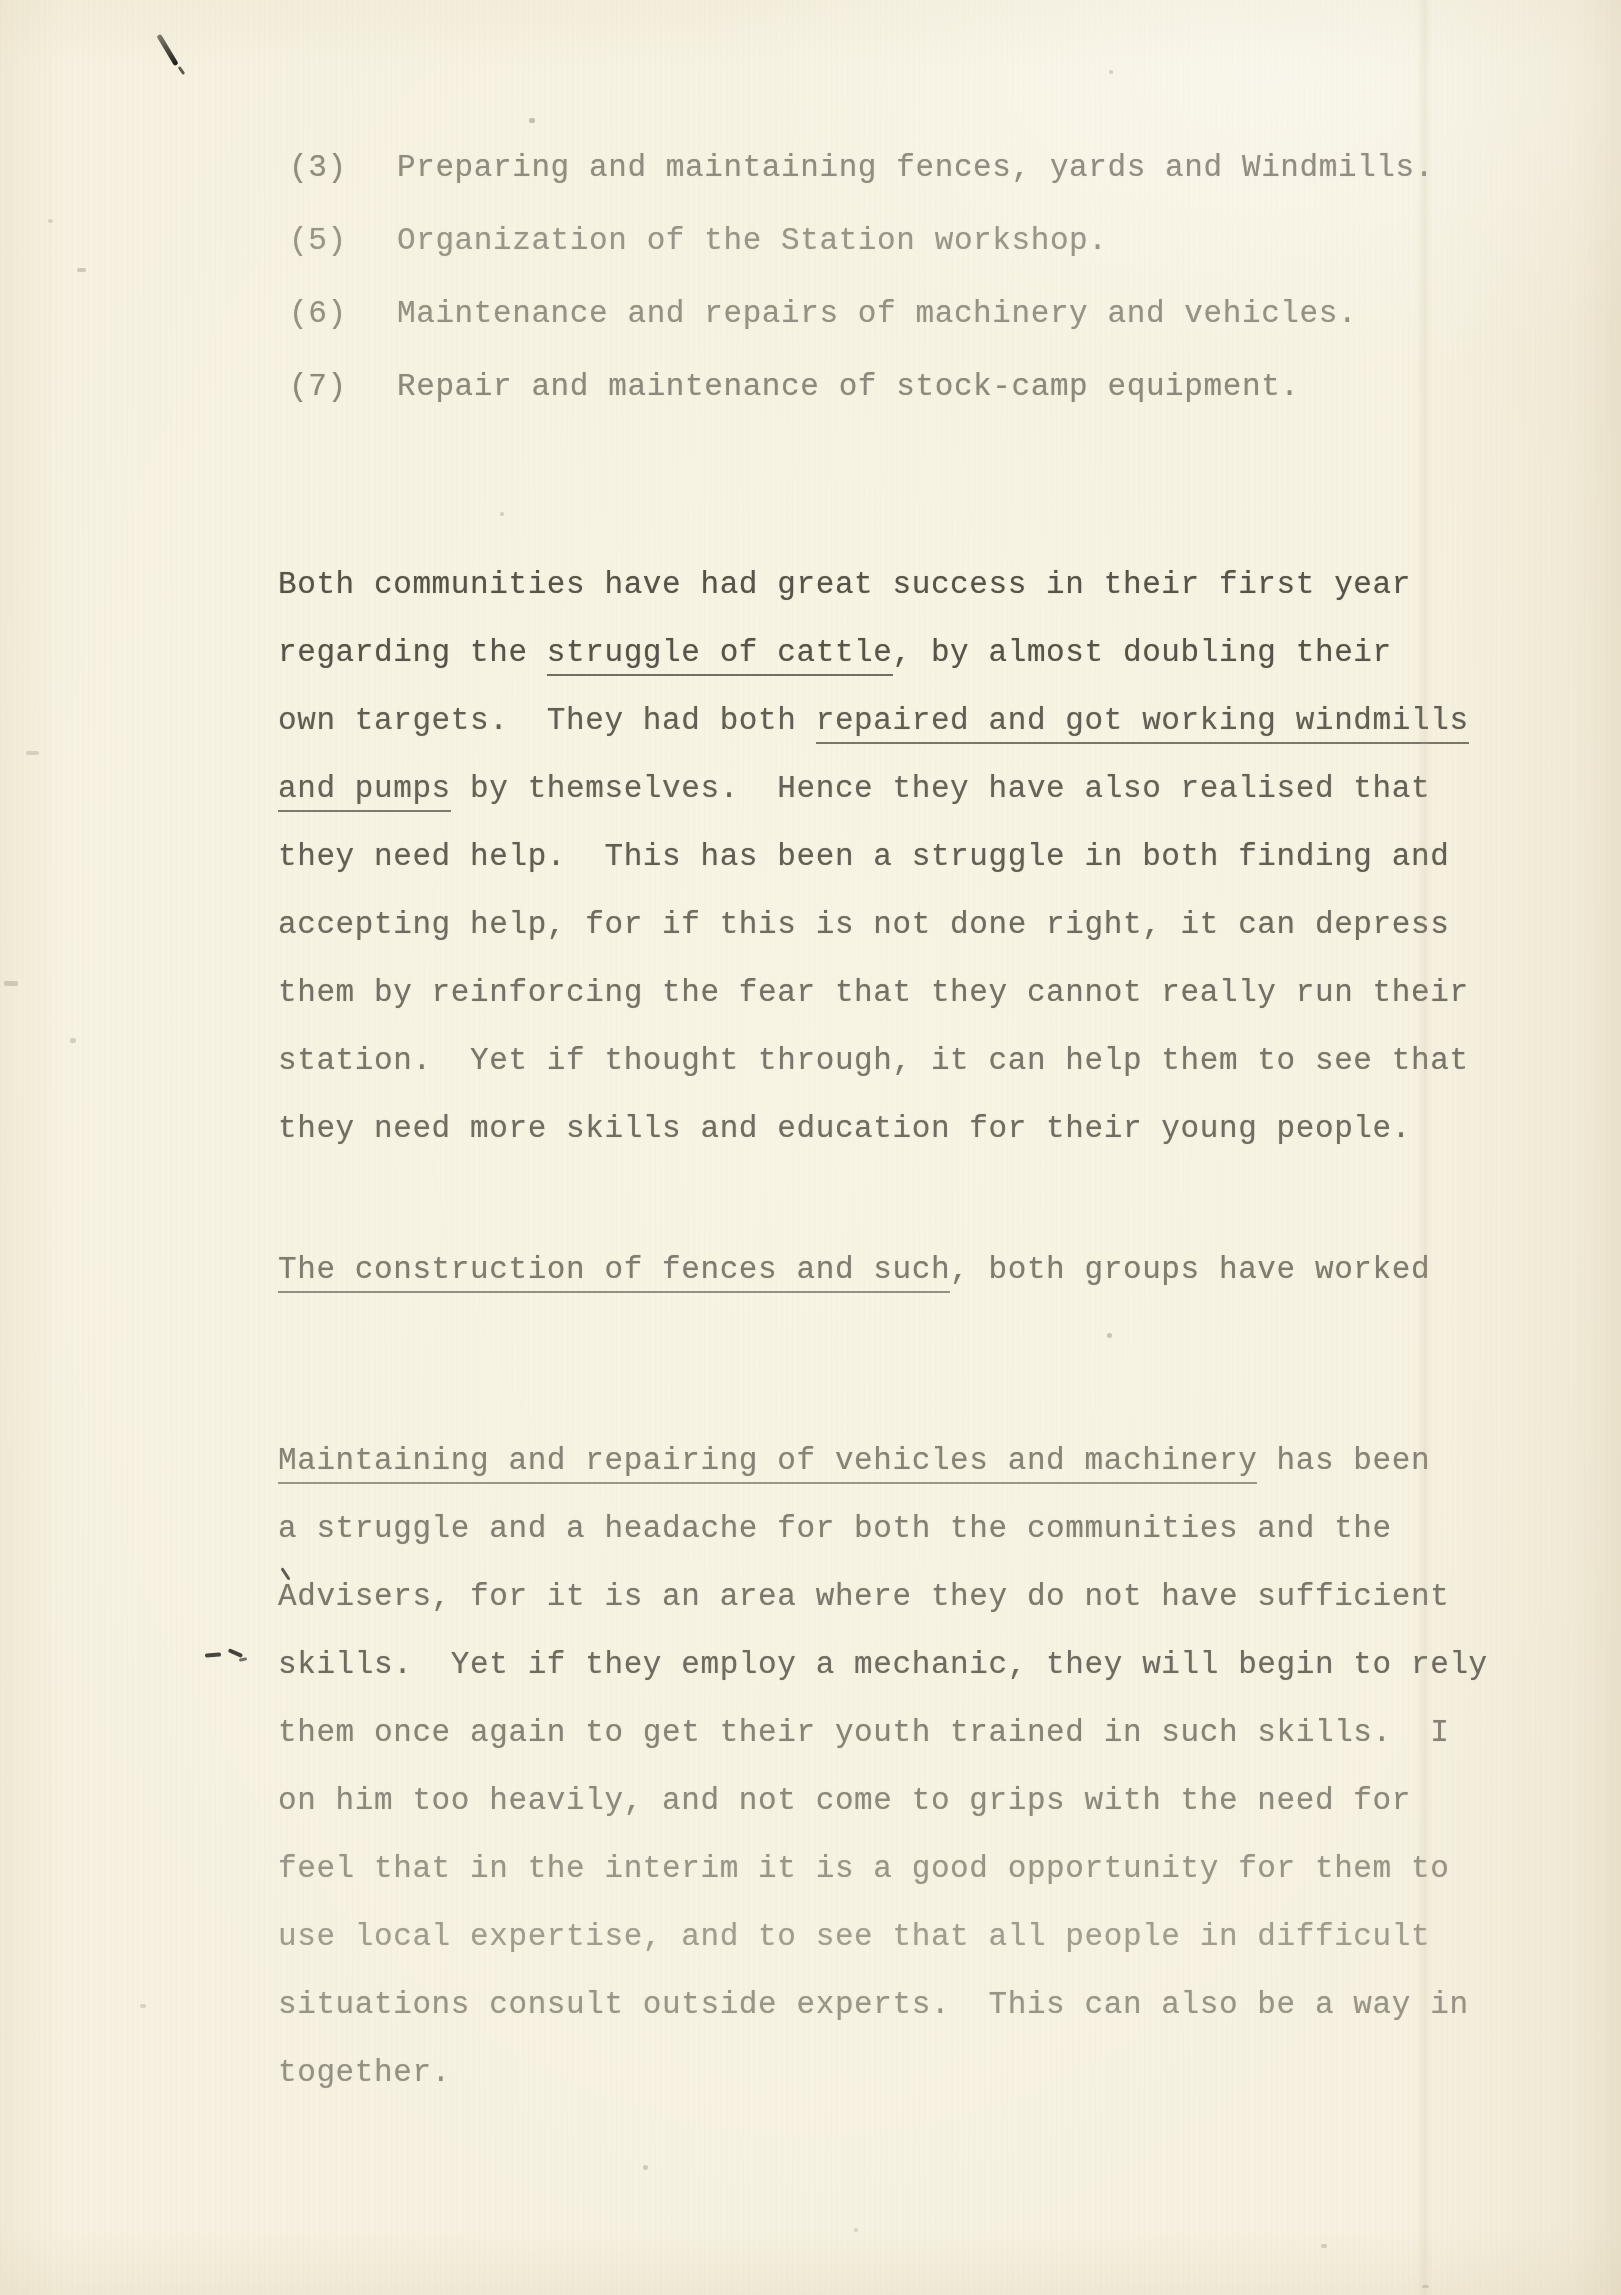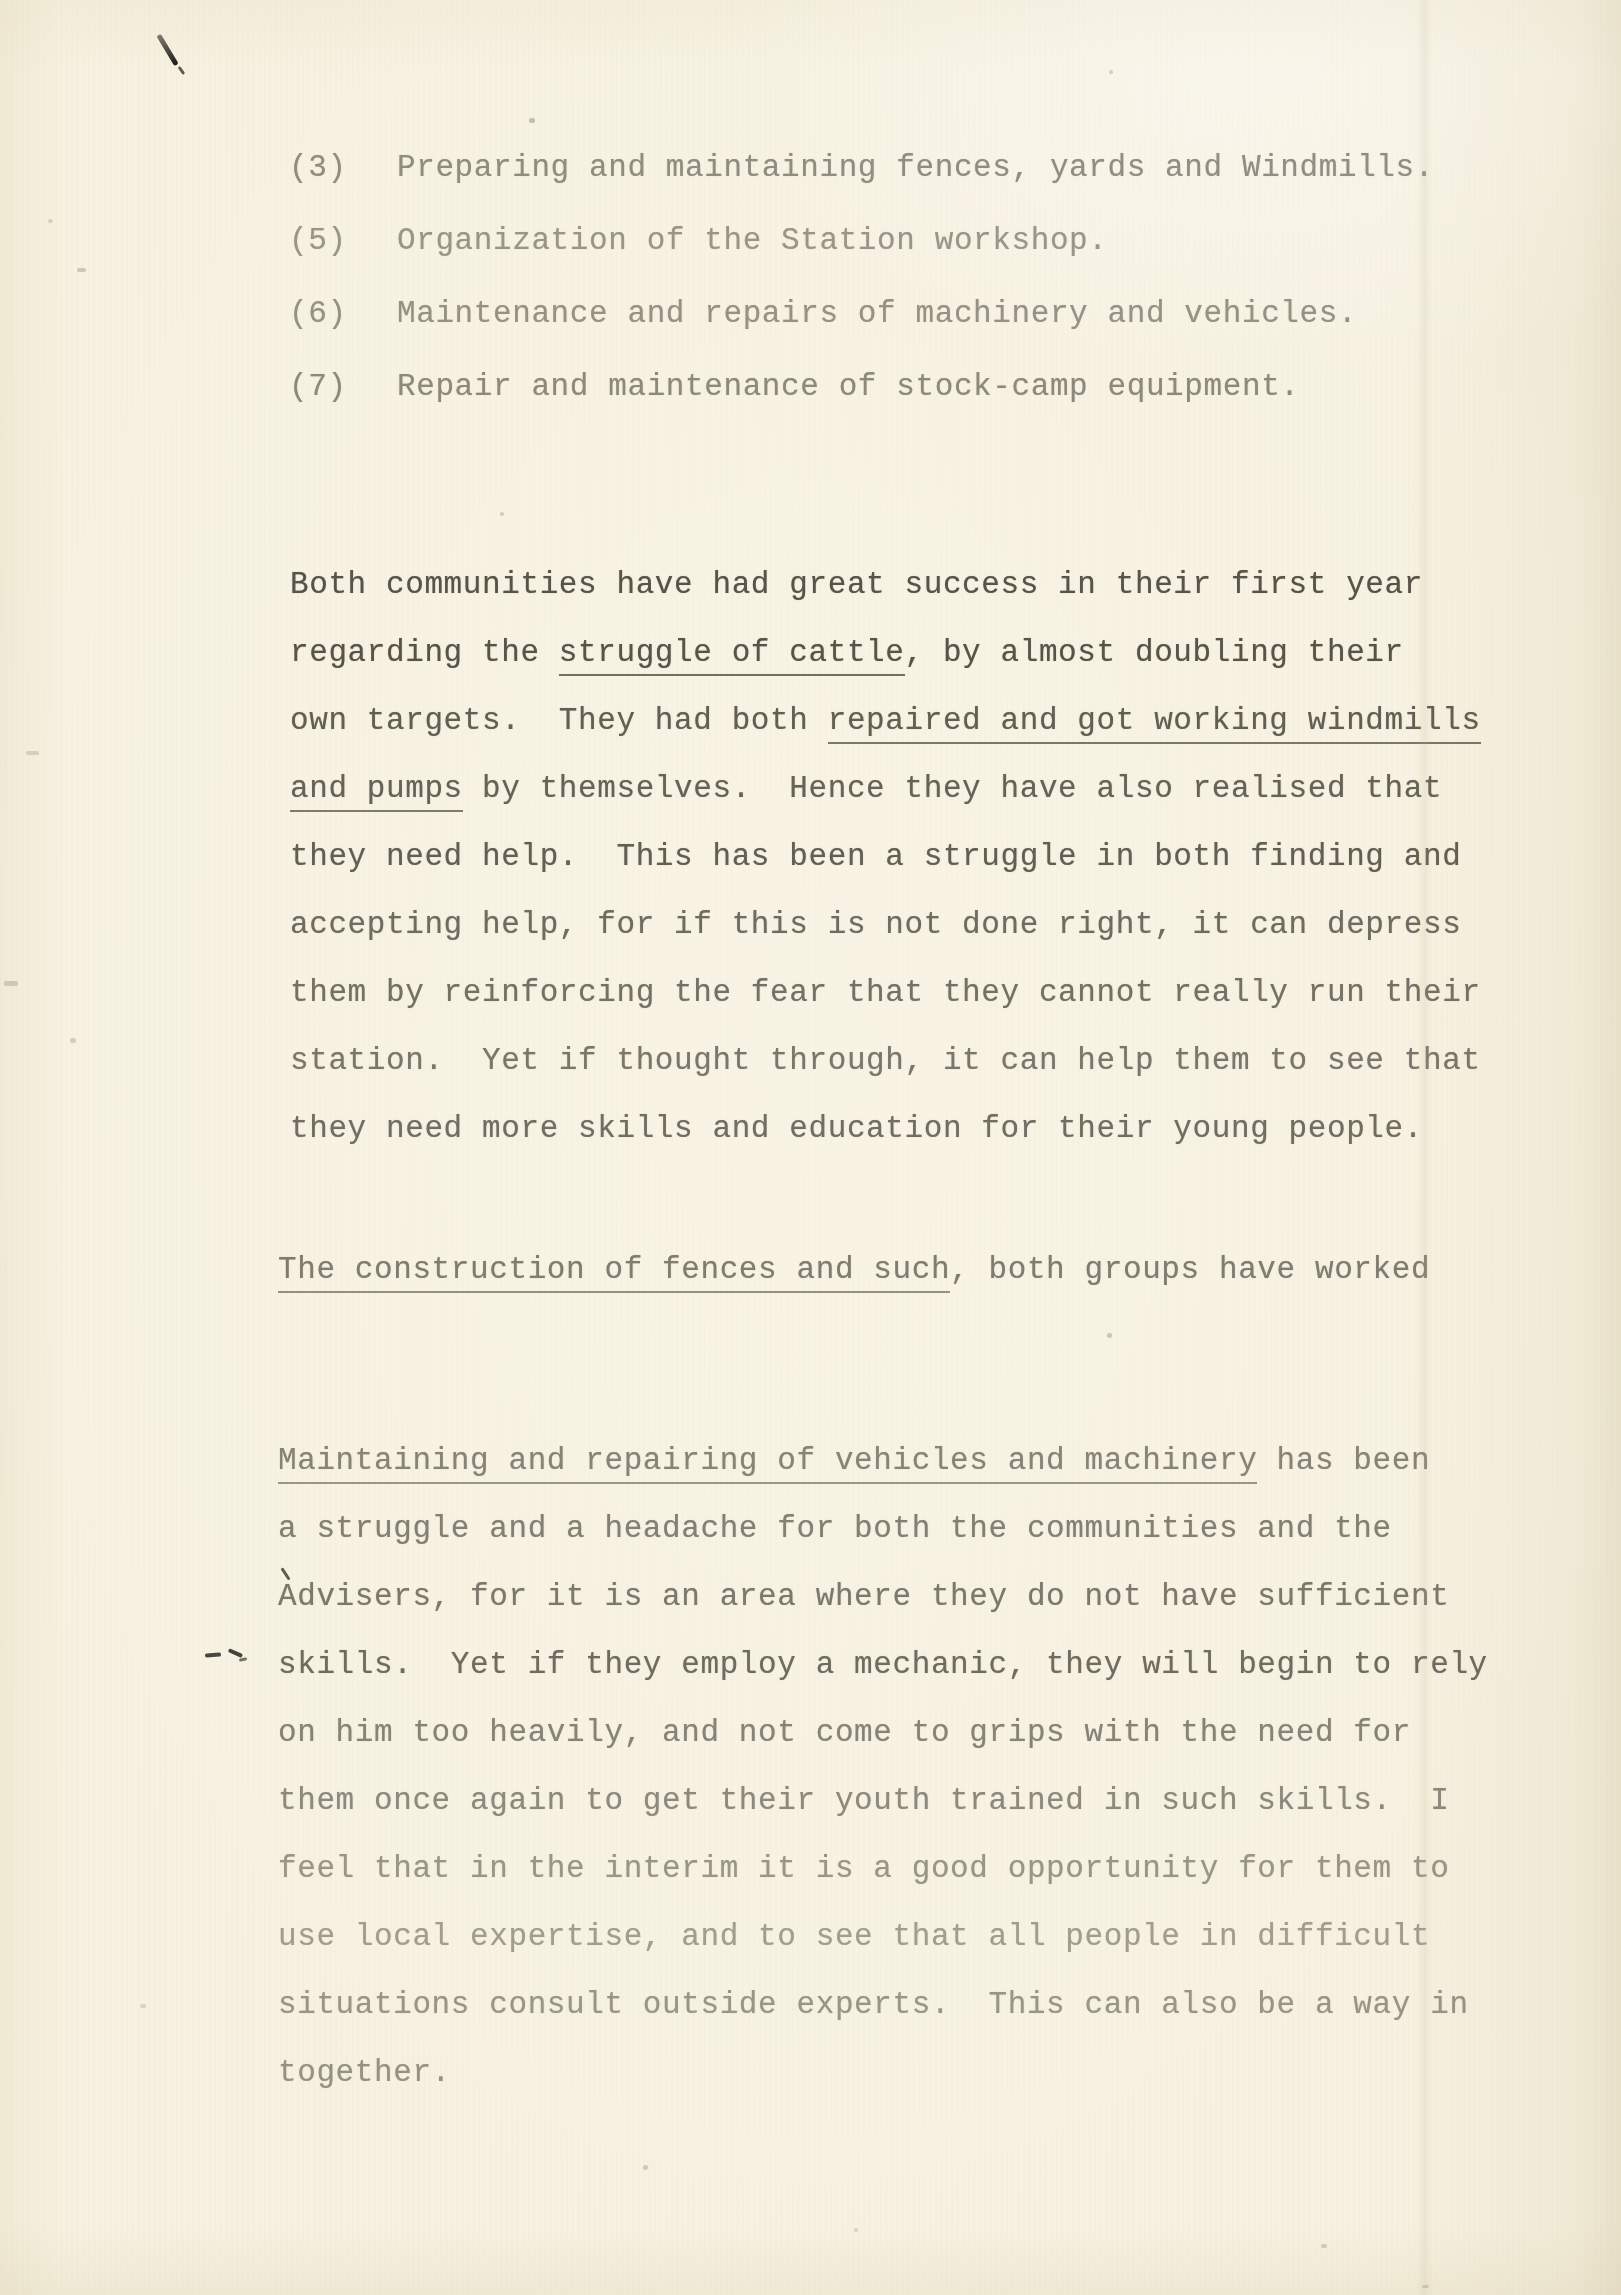--- a/index.html
+++ b/index.html
@@ -103,43 +103,43 @@
   <div class="slash-mark"></div>
   <div class="slash-tail"></div>
 
   <div class="block list" style="left:289px;top:131px;">
       <div class="line"><span class="num">(3)</span><span>Preparing and maintaining fences, yards and Windmills.</span></div>
       <div class="line"><span class="num">(5)</span><span>Organization of the Station workshop.</span></div>
       <div class="line"><span class="num">(6)</span><span>Maintenance and repairs of machinery and vehicles.</span></div>
       <div class="line"><span class="num">(7)</span><span>Repair and maintenance of stock-camp equipment.</span></div>
     </div>
 
-  <div class="block p1" style="left:290px;top:551px;">
+  <div class="block p1" style="left:278px;top:551px;">
       <div class="line"><span>Both communities have had great success in their first year</span></div>
       <div class="line"><span>regarding the </span><span class="u">struggle of cattle</span><span>, by almost doubling their</span></div>
       <div class="line"><span>own targets.  They had both </span><span class="u">repaired and got working windmills</span></div>
       <div class="line"><span class="u">and pumps</span><span> by themselves.  Hence they have also realised that</span></div>
       <div class="line"><span>they need help.  This has been a struggle in both finding and</span></div>
       <div class="line"><span>accepting help, for if this is not done right, it can depress</span></div>
       <div class="line"><span>them by reinforcing the fear that they cannot really run their</span></div>
       <div class="line"><span>station.  Yet if thought through, it can help them to see that</span></div>
       <div class="line"><span>they need more skills and education for their young people.</span></div>
     </div>
 
   <div class="block p2" style="left:278px;top:1236px;">
       <div class="line"><span class="u">The construction of fences and such</span><span>, both groups have worked</span></div>
     </div>
 
   <div class="block p3" style="left:278px;top:1427px;">
       <div class="line"><span class="u">Maintaining and repairing of vehicles and machinery</span><span> has been</span></div>
       <div class="line"><span>a struggle and a headache for both the communities and the</span></div>
       <div class="line"><span>Advisers, for it is an area where they do not have sufficient</span></div>
       <div class="line"><span>skills.  Yet if they employ a mechanic, they will begin to rely</span></div>
+      <div class="line"><span>them once again to get their youth trained in such skills.  I</span></div>
       <div class="line"><span>on him too heavily, and not come to grips with the need for</span></div>
-      <div class="line"><span>them once again to get their youth trained in such skills.  I</span></div>
       <div class="line"><span>feel that in the interim it is a good opportunity for them to</span></div>
       <div class="line"><span>use local expertise, and to see that all people in difficult</span></div>
       <div class="line"><span>situations consult outside experts.  This can also be a way in</span></div>
       <div class="line"><span>together.</span></div>
     </div>
 
   <div class="margin-mark-a"></div>
   <div class="margin-mark-b"></div>
   <div class="margin-mark-c"></div>
   <div class="accent-mark"></div>

